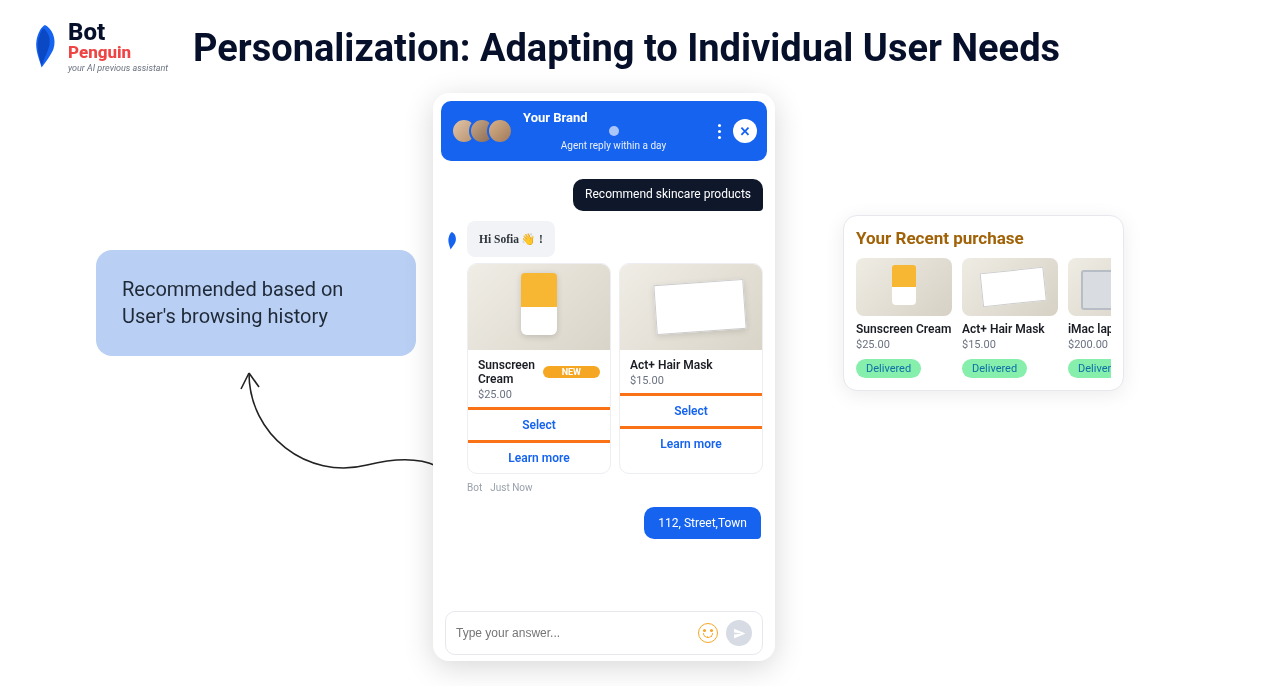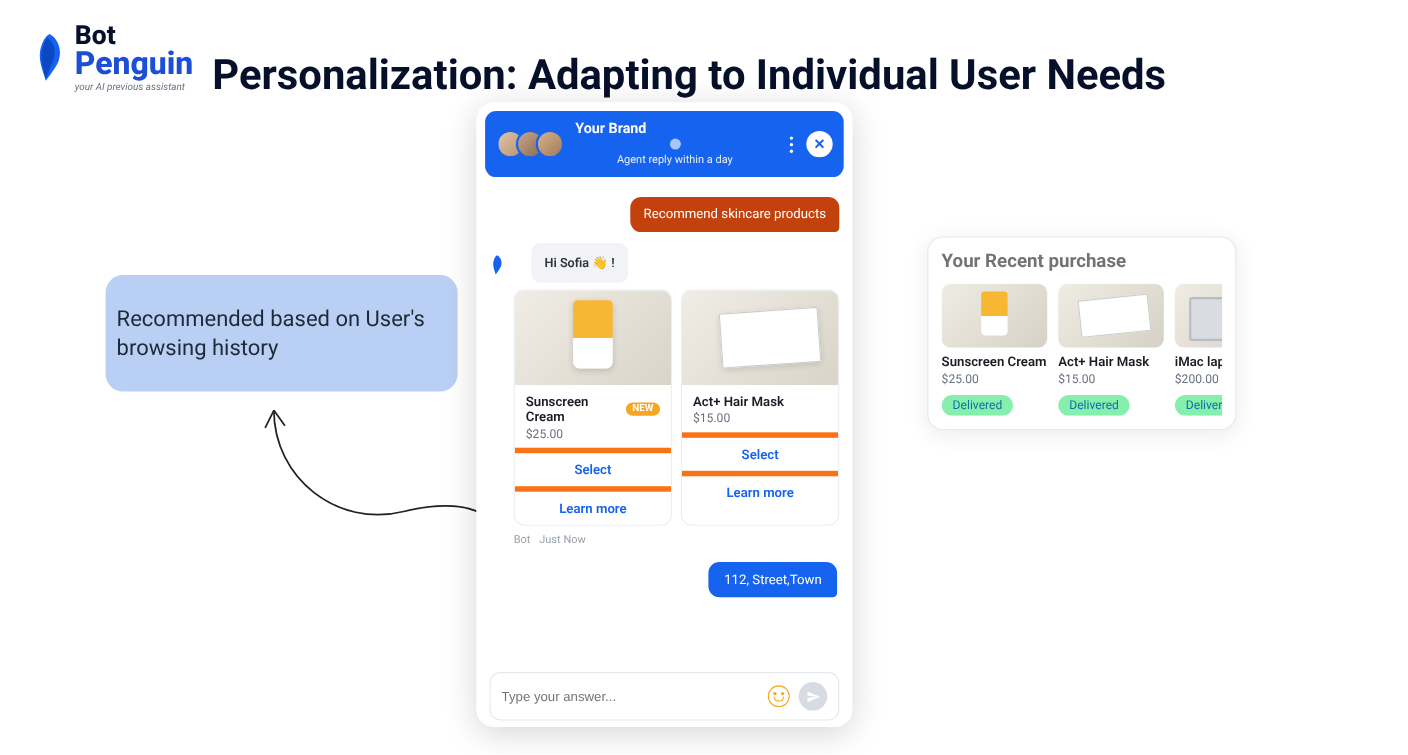--- a/index.html
+++ b/index.html
@@ -10,33 +10,33 @@
     height: 686px;
     position: relative;
     overflow: hidden;
   }
 
   
   .logo-wrap { position: absolute; left: 28px; top: 20px; display: flex; align-items: center; gap: 6px; }
   .logo-bird { width: 34px; height: 48px; }
   .logo-text { display: flex; flex-direction: column; line-height: 1; }
   .logo-bold1 { font-size: 24px; font-weight: 800; color: #07102a; }
-  .logo-bold2 { font-size: 29px; font-weight: 800; color: #1d4ed8; }
+  .logo-bold2 { font-size: 17px; font-weight: 800; color: #ef4444; }
   .logo-tag  { font-size: 9px; color: #6b7280; font-style: italic; margin-top: 3px; }
 
   
   .page-title {
     position: absolute; left: 193px; top: 26px;
-    font-size: 38px; font-weight: 700; color: #07102a; margin-top: 21px;
+    font-size: 38px; font-weight: 700; color: #07102a;
   }
 
   
   .callout {
     position: absolute; left: 96px; top: 250px;
-    width: 320px; padding: 26px 10px;
+    width: 320px; padding: 26px 26px;
     background: #b9d0f4; border-radius: 16px;
     font-size: 20px; color: #1f2937; line-height: 1.35;
   }
 
   
   .arrow-svg { position: absolute; left: 237px; top: 365px; width: 225px; height: 160px; }
 
   
   .chat {
     position: absolute; left: 433px; top: 93px;
@@ -69,27 +69,27 @@
   .kebab i { width:3px; height:3px; border-radius:50%; background:#fff; display:block; }
   .hdr-close {
      width:24px;height:24px;border-radius:50%;background:#fff;color:#1663f0;
      display:flex;align-items:center;justify-content:center;font-size:13px;font-weight:700;
   }
 
   .chat-body { flex:1; padding: 6px 12px 0; overflow:hidden; position:relative; }
 
   .user-msg {
     float:right; clear:both; max-width: 70%;
-    background:#c2410c; color:#fff; font-size:12px;
+    background:#0f172a; color:#fff; font-size:12px;
     padding:8px 12px; border-radius:10px 10px 4px 10px; margin: 4px 0 10px;
     line-height:1.3;
   }
   .user-msg.small { font-size:12px; }
 
-  .bot-row { clear:both; display:flex; gap:24px; margin-bottom:6px; }
+  .bot-row { clear:both; display:flex; gap:8px; margin-bottom:6px;font-family:Liberation Serif, serif; }
   .bot-ico { width:14px; flex-shrink:0; margin-top:4px; }
   .bot-bubble {
     background:#f1f3f6; color:#30353d; font-size:11.5px;
     padding:10px 12px; border-radius:8px; line-height:1.4; max-width:260px;
   }
   .bot-bubble .greet { font-weight:600; }
 
   
   .prods { display:flex; gap:8px; margin-left:22px; margin-bottom:8px; clear:both;}
   .prod-card {
@@ -101,24 +101,24 @@
     position:absolute; left:50%; top:50%; transform:translate(-50%,-55%);
     width:36px; height:62px; background:linear-gradient(180deg,#f7b733 0 55%,#fff 55%); border-radius:4px 4px 6px 6px;
     box-shadow: 0 2px 6px rgba(0,0,0,.15);
   }
   .prod-img .boxlike {
     position:absolute; left:50%; top:50%; transform:translate(-40%,-50%) rotate(-4deg);
     width:90px;height:50px;background:#fff;border:1px solid #ccc; box-shadow:0 2px 6px rgba(0,0,0,.12);
   }
   .prod-meta { padding:8px 10px 6px; }
   .prod-name { font-size:12px; font-weight:600; color:#1a1d23; display:flex; align-items:center; gap:6px;}
-  .new-pill { background:#f5a623; color:#fff; font-size:9px; border-radius:10px; padding:1px 6px; font-weight:700;}
+  .new-pill { background:#f5a623; color:#fff; font-size:9px; border-radius:10px; padding:1px 19px; font-weight:700;}
   .prod-price { font-size:11px; color:#6b7280; margin-top:2px;}
   .card-btn {
-    border-top:5px solid #f97316; padding:8px 0; text-align:center;
+    border-top:3px solid #f97316; padding:8px 0; text-align:center;
     font-size:12px; font-weight:600; color:#1663f0;
   }
 
   .bot-meta { font-size:10px; color:#9aa1ab; margin:2px 0 10px 22px; clear:both; display:flex; gap:8px;}
 
   .user-addr {
     float:right; clear:both;
     background:#1663f0; color:#fff; font-size:12px;
     padding:9px 14px; border-radius:10px 10px 4px 10px; margin:4px 2px 10px;
   }
@@ -145,21 +145,21 @@
   }
   .chat-footer .bolt{ color:#f5a623; }
   .chat-footer .brandf{ color:#1663f0; font-weight:600; }
 
   
   .recent {
     position:absolute; left:843px; top:215px;
     width:281px; border:1px solid #e6e8ee; border-radius:14px;
     padding:12px; background:#fff; box-shadow: 0 4px 20px rgba(0,0,0,.08);
   }
-  .recent h3 { font-size:17px; font-weight:700; color:#737373; margin-bottom:10px;}
+  .recent h3 { font-size:17px; font-weight:700; color:#a16207; margin-bottom:10px;}
   .recent-row { display:flex; gap:10px; overflow:hidden; }
   .ritem { width:96px; flex-shrink:0; }
   .rimg { width:96px; height:58px; border-radius:8px; background:linear-gradient(135deg,#efece4,#d6d1c4); position:relative; overflow:hidden;}
   .rimg .bottle2{position:absolute;left:50%;top:50%;transform:translate(-50%,-55%);width:24px;height:40px;background:linear-gradient(180deg,#f7b733 0 55%,#fff 55%);border-radius:3px 3px 4px 4px;}
   .rimg .box2{position:absolute;left:50%;top:50%;transform:translate(-45%,-50%) rotate(-6deg);width:64px;height:34px;background:#fff;border:1px solid #ccc;}
   .rimg .laptop{position:absolute;left:50%;top:55%;transform:translate(-50%,-50%);width:70px;height:40px;background:#d9dde2;border-radius:3px;border:2px solid #b7bdc5;}
   .rname{font-size:12px;font-weight:600;color:#1a1d23;margin-top:6px;white-space:nowrap;overflow:hidden;text-overflow:ellipsis;}
   .rprice{font-size:11px;color:#6b7280;margin-top:2px;}
   .rstatus{display:inline-block;margin-top:8px;font-size:11px;color:#0e6fa8;background:#86efac;border-radius:12px;padding:3px 10px;}
   .ritem.cut .rname,.ritem.cut .rstatus{ white-space:nowrap; }

